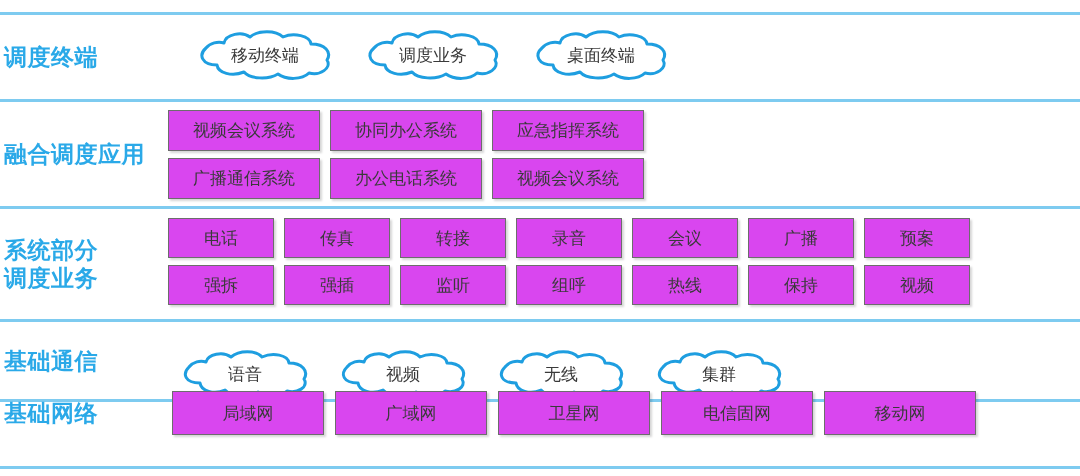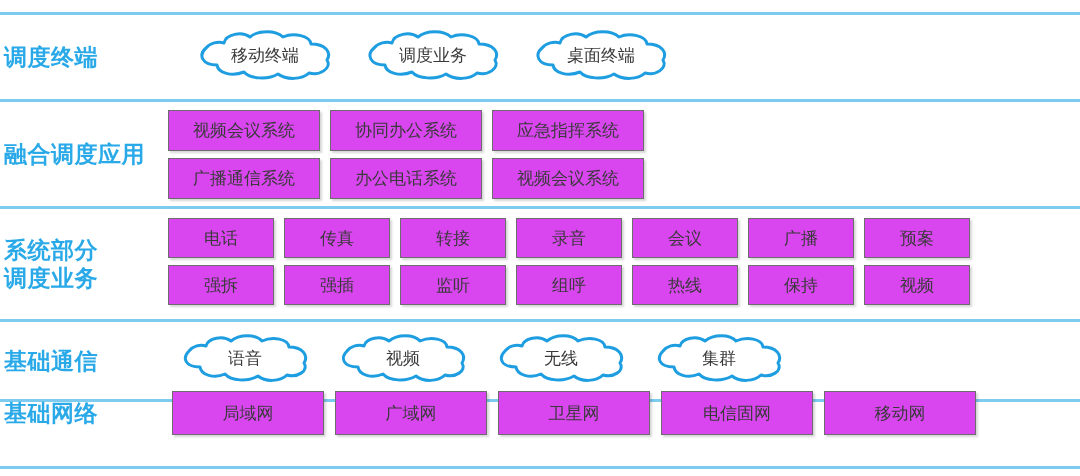--- a/index.html
+++ b/index.html
@@ -202,21 +202,21 @@
           <div class="box">保持</div>
           <div class="box">视频</div>
         </div>
       </div>
     </div>
   </div>
 
   <div class="band" style="top:322px; height:77px;">
     <div class="band-label">基础通信</div>
     <div class="band-body">
-      <div class="cloud-row" style="position:absolute; left:8px; top:11px; gap:20px;">
+      <div class="cloud-row" style="position:absolute; left:8px; top:27px; gap:20px;">
 
         <div class="cloud cloud-sm">
           <svg width="138" height="50" viewBox="0 0 138 50">
             <path d="M30 13 C32 5, 47 2, 55 8 C63 1, 80 1, 86 8 C97 3, 112 6, 113 14
                      C126 14, 133 22, 128 30 C133 38, 121 45, 111 42
                      C104 49, 89 49, 82 43 C72 49, 55 48, 49 41
                      C38 46, 25 42, 24 34 C9 34, 6 25, 13 18 C17 13, 24 11, 30 13 Z" fill="#ffffff" stroke="#1e9ee0" stroke-width="3" stroke-linejoin="round"></path>
           </svg>
           <span class="cloud-text">语音</span>
         </div>

